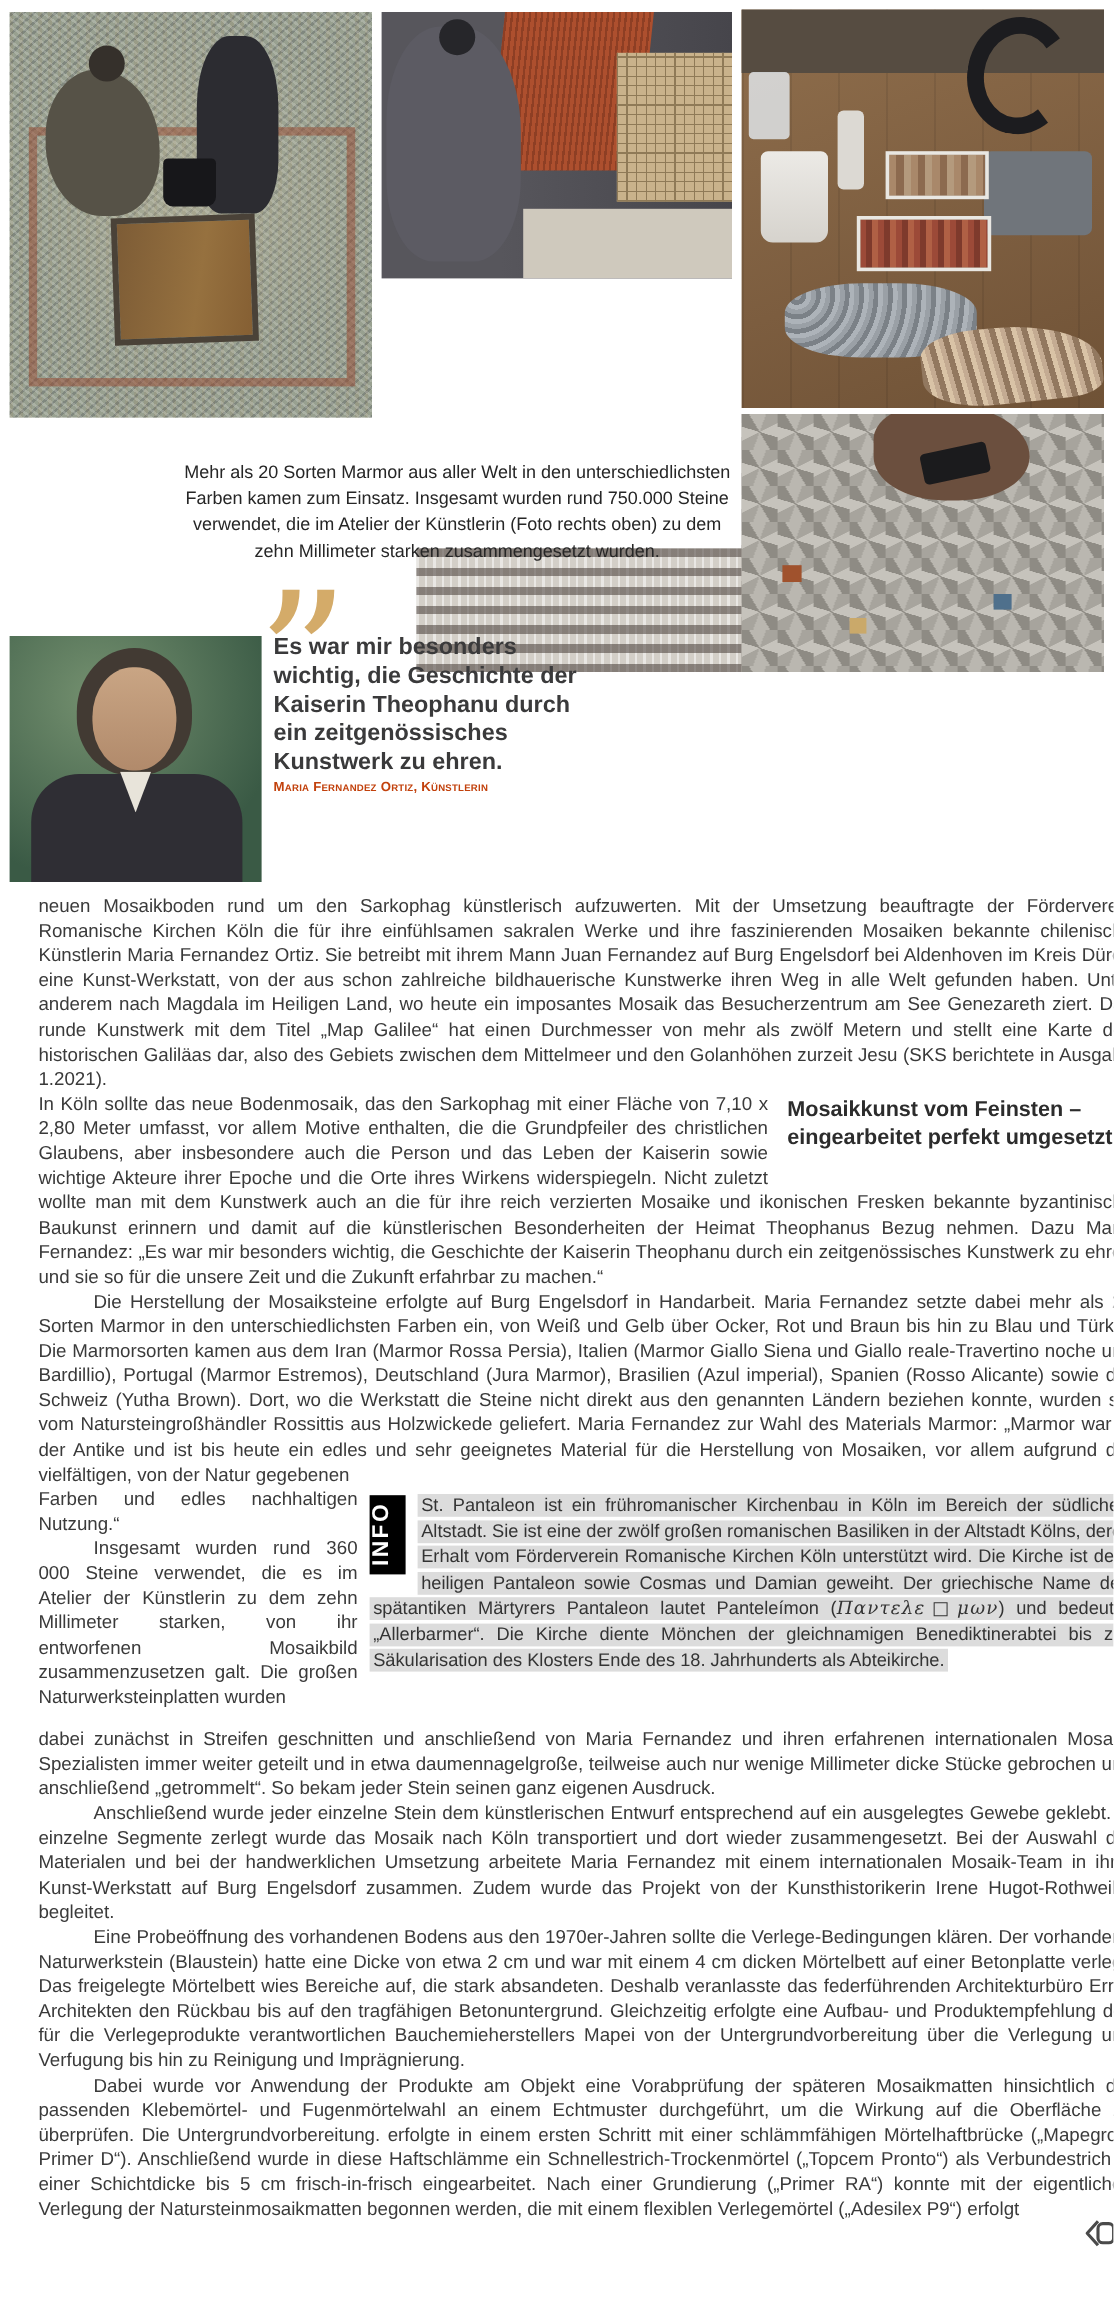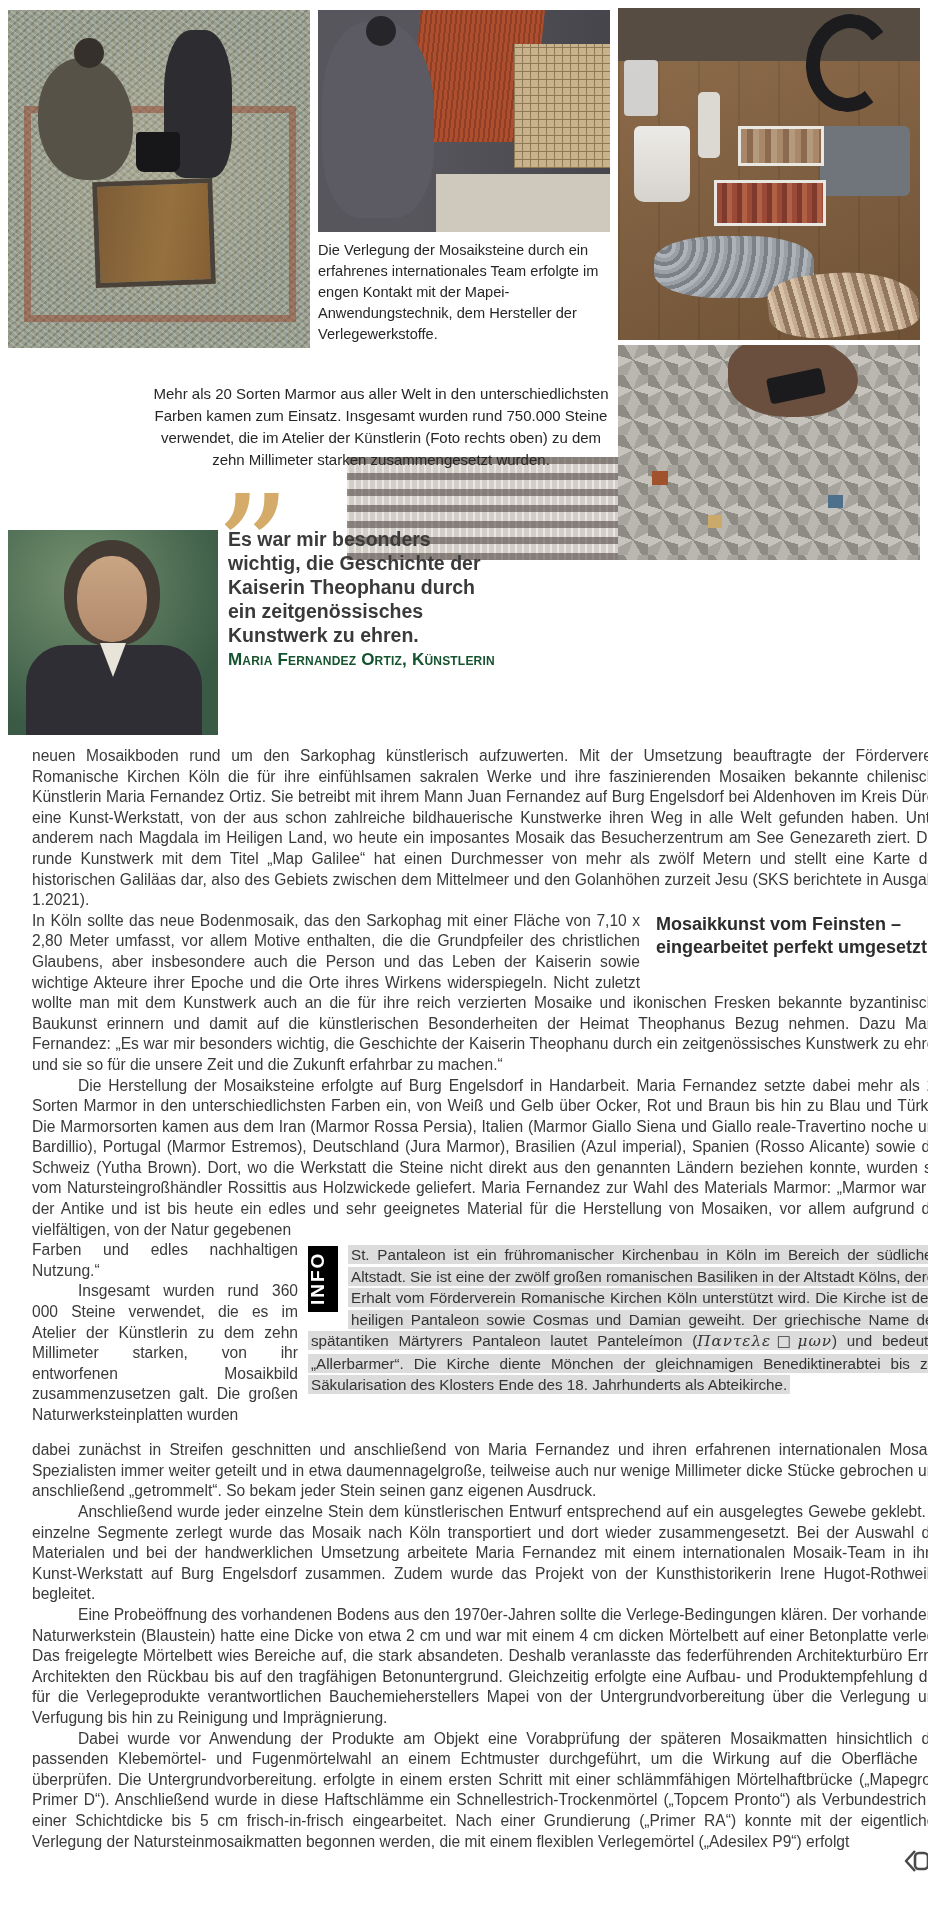--- a/index.html
+++ b/index.html
@@ -76,22 +76,22 @@
 
   
   .caption{position:absolute;margin:0;color:#262626;font-size:14.6px;line-height:21px;}
   .cap1{left:318px;top:240px;width:284px;text-align:left;}
   .cap2{left:152px;top:383px;width:458px;text-align:center;font-size:15px;line-height:22px;}
 
   .pullquote{position:absolute;left:228px;top:527px;width:300px;}
   .qmark{position:absolute;left:-14px;top:-52px;z-index:0;font-family:"DejaVu Serif",serif;
          font-size:150px;line-height:1;color:#d4ab69;}
   .qtext{position:relative;z-index:1;width:258px;font-weight:bold;font-size:19.5px;line-height:24px;color:#3a3a3b;}
-  .qattr{position:relative;z-index:1;margin-top:3px;font-weight:bold;font-size:17px;
-         font-variant:small-caps;letter-spacing:.2px;color:#14532d;}
+  .qattr{position:relative;z-index:1;margin-top:3px;font-weight:bold;font-size:11px;
+         font-variant:small-caps;letter-spacing:.2px;color:#c2410c;}
 
   .bodycol{position:absolute;left:8px;top:746px;width:912px;font-size:15.6px;line-height:20.6px;
            color:#3a3a3a;text-align:justify;margin-left:24px;}
   .bp{margin:0;}
   .ind{text-indent:46px;}
   .inset-right{float:right;width:288px;min-height:60px;margin:2px 0 4px 16px;
                font-weight:bold;font-size:18px;line-height:23px;color:#2c2c2c;}
   .inset-left{float:left;width:274px;min-height:62px;margin:2px 12px 4px 0;
               font-weight:bold;font-size:18px;line-height:23px;color:#2c2c2c;}
   .info-row{position:relative;min-height:200px;}
@@ -149,21 +149,20 @@
     <div class="pe-t3"></div>
   </figure>
 
   <figure class="ph photo-f">
     <div class="pf-hair"></div>
     <div class="pf-face"></div>
     <div class="pf-body"></div>
     <div class="pf-collar"></div>
   </figure>
 
-  <p class="caption cap1">Die Verlegung der Mosaiksteine durch ein erfahrenes internationales Team erfolgte im engen Kontakt mit der Mapei-Anwendungstechnik, dem Hersteller der Verlegewerkstoffe.</p>
   <p class="caption cap2">Mehr als 20 Sorten Marmor aus aller Welt in den unterschiedlichsten Farben kamen zum Einsatz. Insgesamt wurden rund 750.000 Steine verwendet, die im Atelier der Künstlerin (Foto rechts oben) zu dem zehn Millimeter starken zusammengesetzt wurden.</p>
 
   <div class="pullquote">
     <span class="qmark">”</span>
     <div class="qtext">Es war mir besonders wichtig, die Geschichte der Kaiserin Theophanu durch ein zeitgenössisches Kunstwerk zu ehren.</div>
     <div class="qattr">Maria Fernandez Ortiz, Künstlerin</div>
   </div>
 
   <div class="bodycol">
     <p class="bp">neuen Mosaikboden rund um den Sarkophag künstlerisch aufzuwerten. Mit der Umsetzung beauftragte der Förderverein Romanische Kirchen Köln die für ihre einfühlsamen sakralen Werke und ihre faszinierenden Mosaiken bekannte chilenische Künstlerin Maria Fernandez Ortiz. Sie betreibt mit ihrem Mann Juan Fernandez auf Burg Engelsdorf bei Aldenhoven im Kreis Düren eine Kunst-Werkstatt, von der aus schon zahlreiche bildhauerische Kunstwerke ihren Weg in alle Welt gefunden haben. Unter anderem nach Magdala im Heiligen Land, wo heute ein imposantes Mosaik das Besucherzentrum am See Genezareth ziert. Das runde Kunstwerk mit dem Titel „Map Galilee“ hat einen Durchmesser von mehr als zwölf Metern und stellt eine Karte des historischen Galiläas dar, also des Gebiets zwischen dem Mittelmeer und den Golanhöhen zurzeit Jesu (SKS berichtete in Ausgabe 1.2021).</p>

